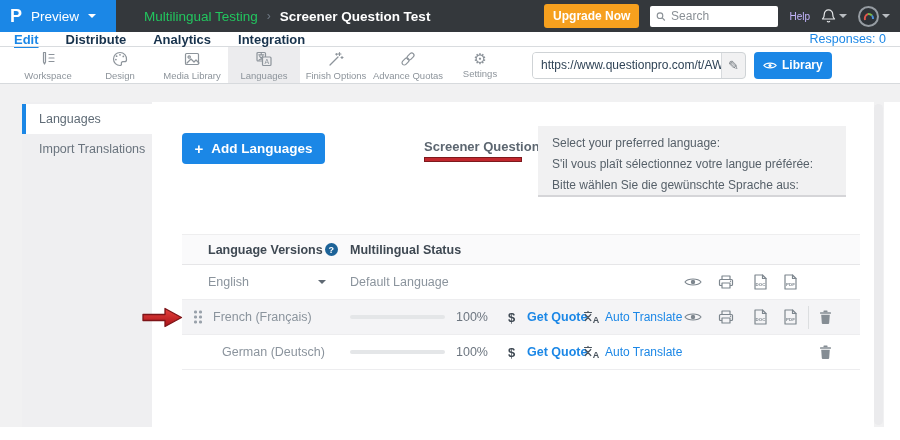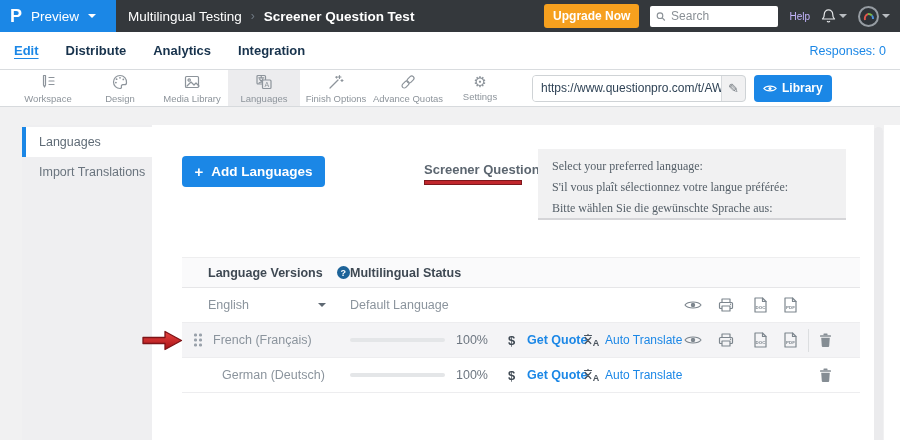--- a/index.html
+++ b/index.html
@@ -8,33 +8,33 @@
     font-family: "Liberation Sans", sans-serif;
     background: #fff; position: relative;
   }
   
   .topbar { height: 32px; background: #34383c; display: flex; align-items: center; }
   .brand { width: 116px; height: 32px; background: #1b87e6; display: flex; align-items: center; gap: 9px; padding-left: 10px; color: #fff; cursor: pointer; }
   .brand .logo { font-weight: bold; font-size: 18px; line-height: 32px; }
   .brand .name { font-size: 13.5px; }
   .tri { width: 0; height: 0; border-left: 4px solid transparent; border-right: 4px solid transparent; border-top: 4px solid currentColor; display: inline-block; }
   .breadcrumb { display: flex; align-items: center; margin-left: 12px; gap: 9px; }
-  .bc-survey { color: #ffffff; font-size: 13.5px; cursor: pointer; }
+  .bc-survey { color: #22c55e; font-size: 13.5px; cursor: pointer; margin-left: 16px; }
   .bc-sep { color: #6e7883; font-size: 12px; }
   .bc-page { color: #fff; font-size: 13.5px; font-weight: bold; }
   .topbar-right { margin-left: auto; display: flex; align-items: center; gap: 11px; padding-right: 10px; }
   .upgrade-btn { background: #f6a01e; color: #fff; font-weight: bold; font-size: 12px; padding: 5px 9px; border-radius: 3px; cursor: pointer; }
   .search-box { width: 128px; height: 21px; background: #fff; border-radius: 2px; display: flex; align-items: center; padding: 0 6px; gap: 5px; }
   .search-box input { border: none; outline: none; width: 100%; font-size: 12px; color: #444; font-family: inherit; }
   .search-box input::placeholder { color: #8a9096; }
   .help-link { color: #c4b5fd; font-size: 10px; cursor: pointer; }
   .bell-wrap, .avatar-wrap { display: flex; align-items: center; gap: 3px; color: #b9bdc1; cursor: pointer; }
   .avatar { width: 21px; height: 21px; border-radius: 50%; background: #2e3338; border: 2px solid #969ca2; }
   
-  .subnav { height: 38px; background: #fff; border-bottom: 1px solid #d9dcdf; display: flex; align-items: center; padding: 0 14px; gap: 27px; }
+  .subnav { height: 15px; background: #fff; border-bottom: 1px solid #d9dcdf; display: flex; align-items: center; padding: 0 14px; gap: 27px; }
   .subnav-item { font-size: 13px; font-weight: bold; color: #17324c; cursor: pointer; }
   .subnav-item.active { color: #1b87e6; text-decoration: underline; text-underline-offset: 3px; }
   .responses { margin-left: auto; color: #1b87e6; font-size: 12.5px; }
   
   .toolbar { height: 37px; background: #fff; border-bottom: 1px solid #d7dadd; display: flex; align-items: stretch; padding-left: 12px; }
   .tool { width: 72px; display: flex; flex-direction: column; align-items: center; justify-content: center; gap: 2px; color: #8d949b; font-size: 9.5px; cursor: pointer; white-space: nowrap; }
   .tool.active { background: #ececee; }
   .tool svg { stroke: #8d949b; fill: none; stroke-width: 1.2; stroke-linecap: round; stroke-linejoin: round; }
   .gear-glyph { font-size: 15px; line-height: 15px; }
   .url-group { margin-left: 16px; align-self: center; display: flex; align-items: center; height: 27px; border: 1px solid #cfd3d6; border-radius: 4px; overflow: hidden; background: #f1f1f2; }
@@ -50,27 +50,27 @@
   .side-item { height: 30px; display: flex; align-items: center; padding-left: 17px; font-size: 12.5px; color: #6a747e; cursor: pointer; }
   .side-item.active { background: #fff; border-left: 4px solid #1b87e6; padding-left: 13px; color: #5f6b76; }
   .abs { position: absolute; }
   .vmid { top: 50%; transform: translateY(-50%); }
   
   .add-btn { position: absolute; left: 182px; top: 49px; width: 143px; height: 31px; background: #1b87e6; border-radius: 4px; color: #fff; display: flex; align-items: center; justify-content: center; gap: 8px; font-size: 13.5px; font-weight: bold; cursor: pointer; }
   .add-btn .plus { font-size: 15px; font-weight: bold; }
   
   .screener-label { position: absolute; left: 424px; top: 55px; font-size: 13px; font-weight: bold; color: #5c6670; }
   .red-underline { position: absolute; left: 424px; top: 73px; width: 98px; height: 5px; background: #c1272d; border: 1px solid #7e191d; }
-  .screener-box { position: absolute; left: 538px; top: 42px; width: 308px; height: 71px; background: #f1f1f2; border-bottom: 2px solid #d5d5d8; padding: 7px 0 0 14px; font-size: 12px; color: #566069; line-height: 21px; font-family: Liberation Serif, serif; }
+  .screener-box { position: absolute; left: 538px; top: 42px; width: 308px; height: 71px; background: #f1f1f2; border-bottom: 2px solid #d5d5d8; padding: 7px 0 0 14px; font-size: 12px; color: #566069; line-height: 21px; }
   
   .lang-table { position: absolute; left: 182px; top: 150px; width: 678px; }
   .t-header { position: relative; height: 31px; background: #fafafb; border-top: 1px solid #eeeeef; border-bottom: 1px solid #e6e6e8; font-size: 12.5px; font-weight: bold; color: #3f4953; }
   .t-row { position: relative; height: 35px; border-bottom: 1px solid #ededef; background: #fff; font-size: 12.5px; color: #8b949d; }
   .t-row.highlight { background: #f4f4f6; }
-  .hdr-lang { left: 26px; display: flex; align-items: center; gap: 14px; }
+  .hdr-lang { left: 26px; display: flex; align-items: center; gap: 2px; }
   .help-circle { width: 13px; height: 13px; border-radius: 50%; background: #1d6398; color: #fff; font-size: 9px; font-weight: bold; display: inline-flex; align-items: center; justify-content: center; cursor: pointer; }
   .row-name { white-space: nowrap; }
   .select-caret { color: #5f6973; cursor: pointer; }
   .drag-handle { left: 12px; display: grid; grid-template-columns: repeat(2, 3px); grid-auto-rows: 3px; gap: 2px; cursor: grab; }
   .drag-handle i { width: 2.5px; height: 2.5px; background: #9aa2ab; border-radius: 50%; }
   .progress-track { left: 168px; width: 95px; height: 4px; border-radius: 2px; background: #e4e6e8; overflow: hidden; }
   .progress-fill { height: 100%; background: #3db528; border-radius: 2px; }
   .pct { left: 274px; color: #6d7680; }
   .dollar { left: 326px; color: #3f4953; font-weight: bold; font-size: 13px; cursor: pointer; }
   .link { color: #1b87e6; cursor: pointer; white-space: nowrap; }

